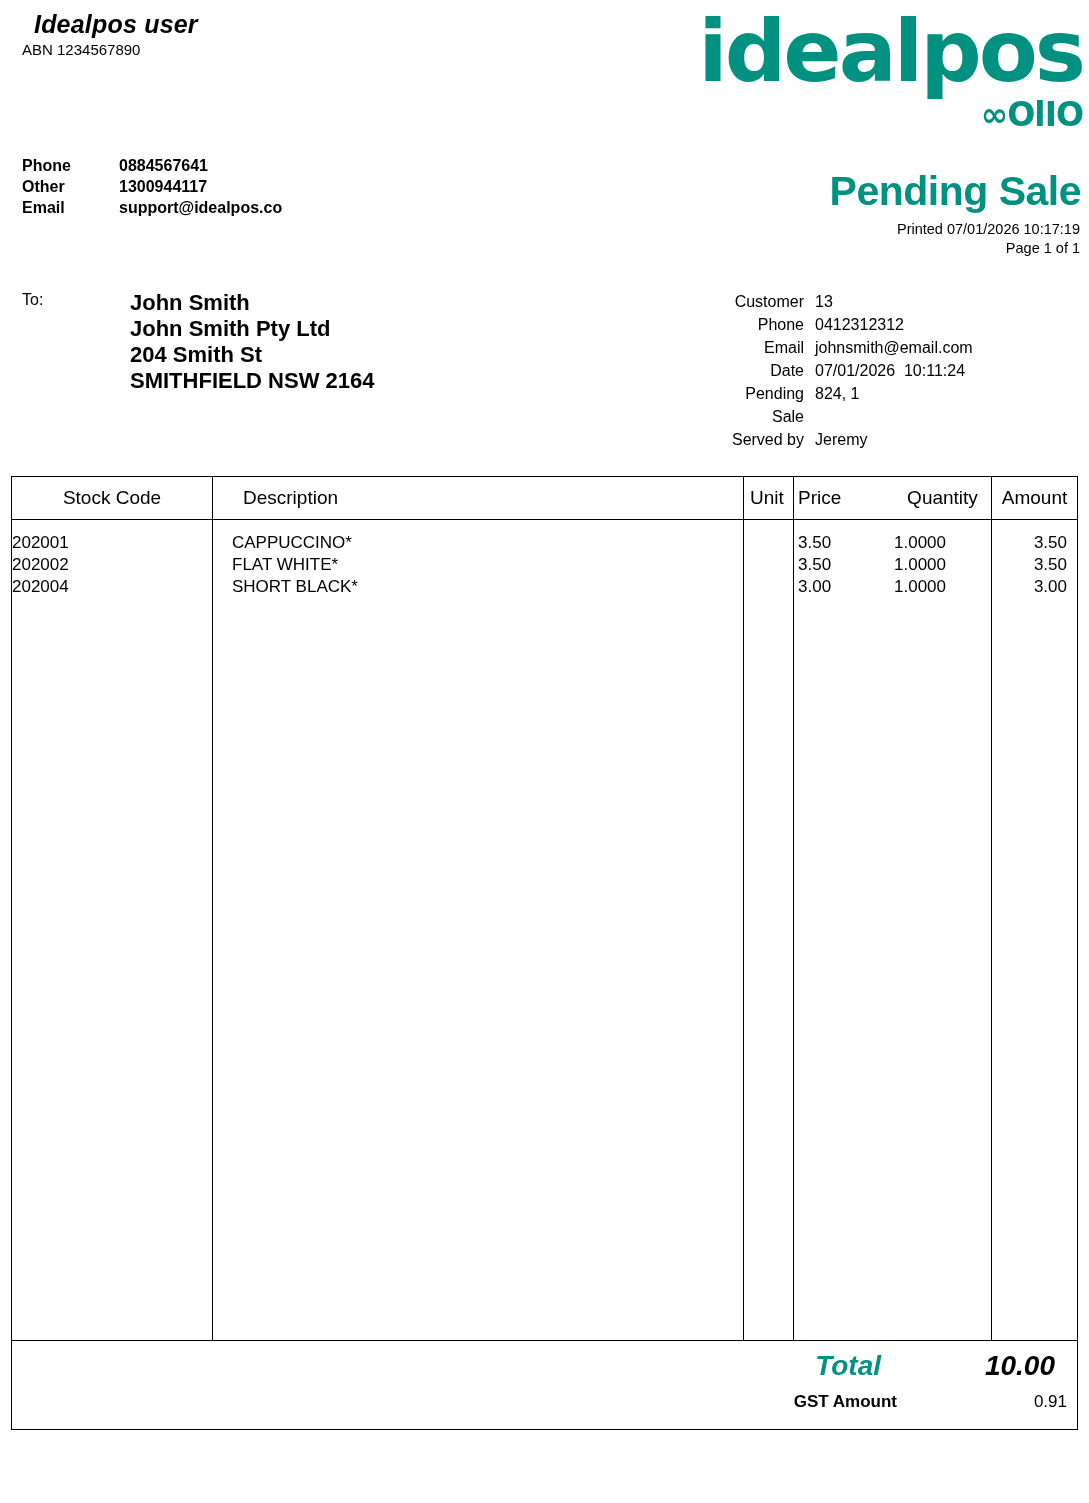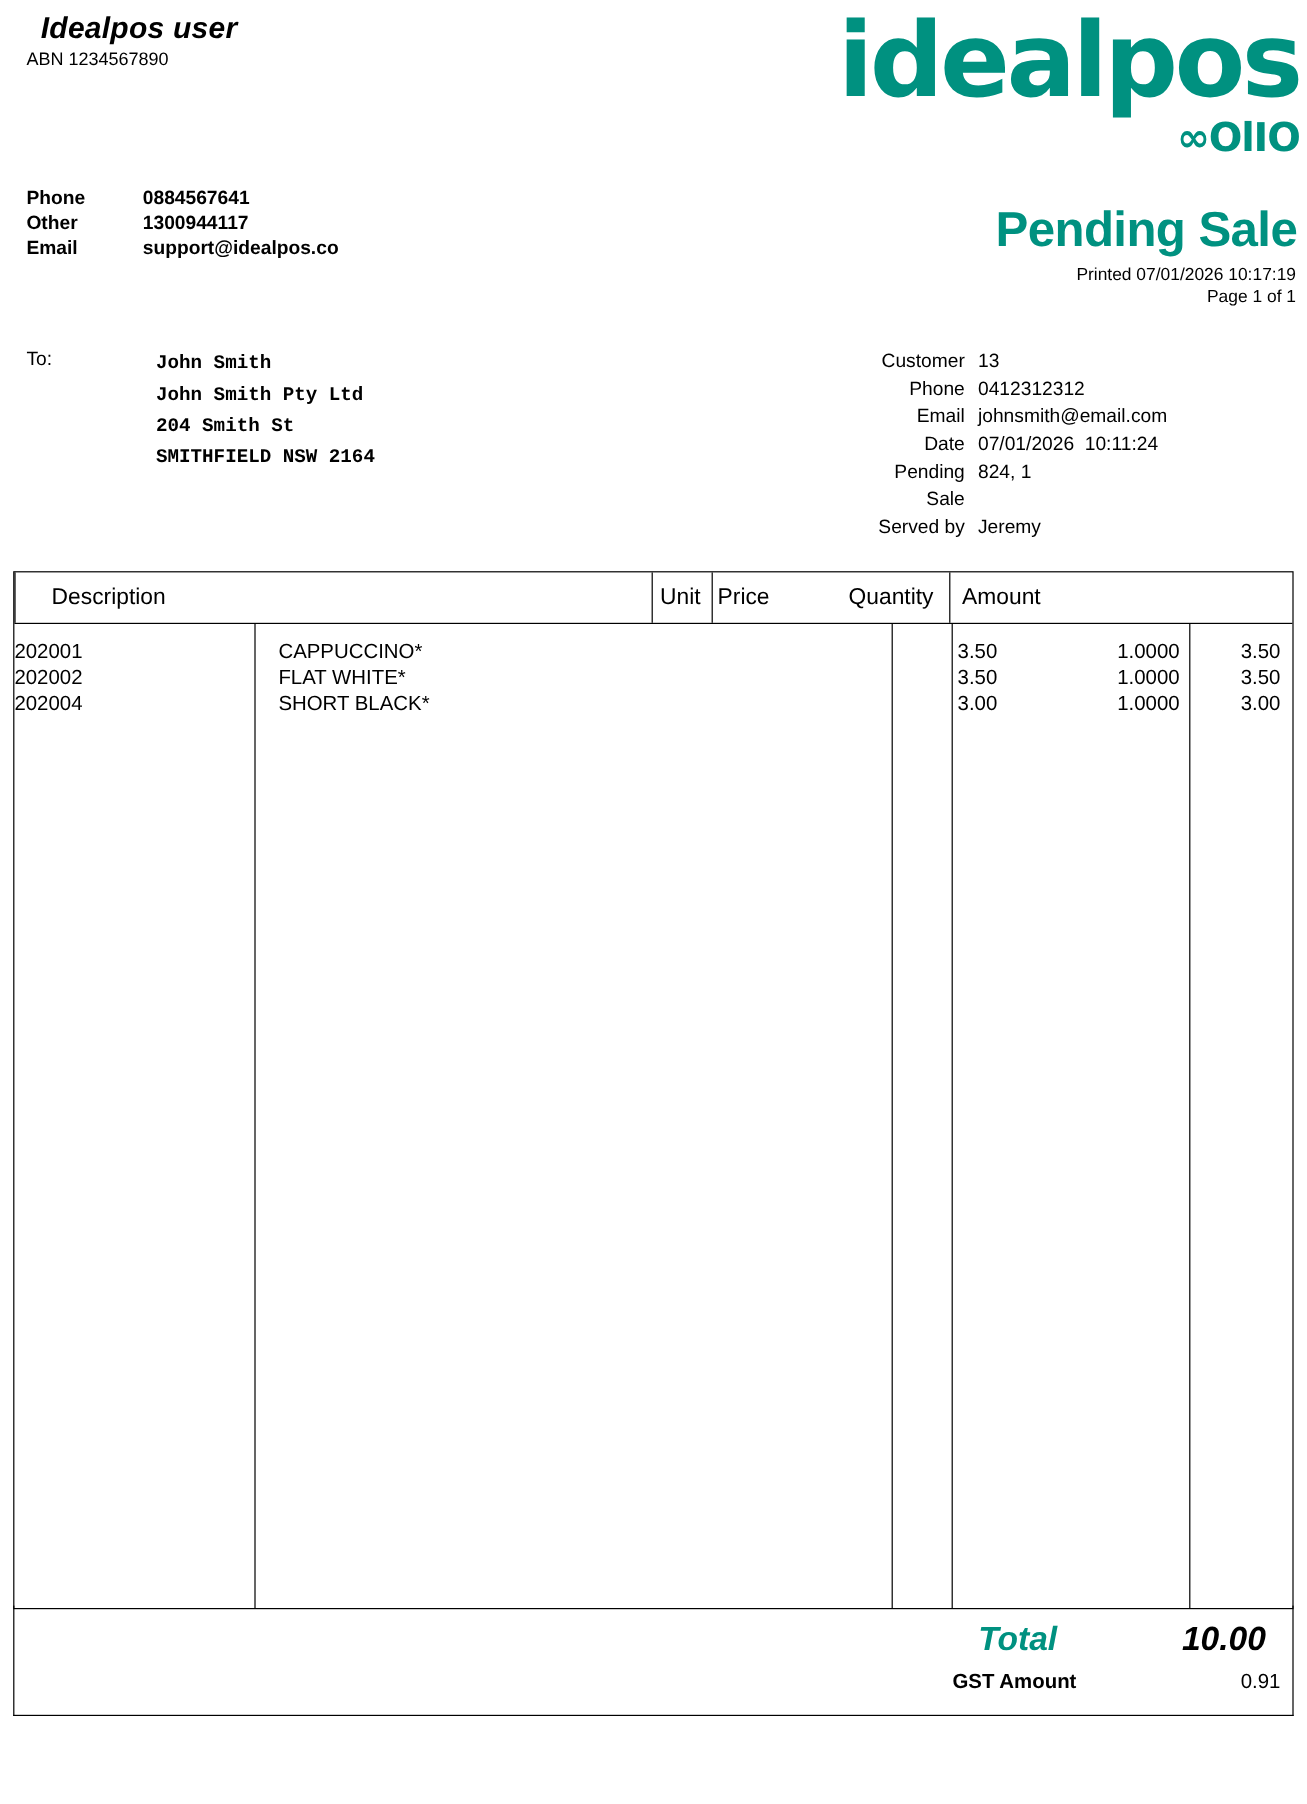--- a/index.html
+++ b/index.html
@@ -107,24 +107,23 @@
   .to-label {
     position: absolute;
     left: 22px;
     top: 291px;
     font-size: 16px;
   }
   .to-address {
     position: absolute;
     left: 130px;
     top: 290px;
-    font-size: 16px;
+    font-size: 22px;
     font-weight: bold;
     line-height: 26px;
-    font-family: Liberation Mono, monospace;
   }
 
   
   .cust {
     position: absolute;
     left: 712px;
     top: 290px;
     font-size: 16px;
     line-height: 23px;
   }
@@ -195,21 +194,21 @@
   }
   .row {
     display: flex;
     height: 22px;
     align-items: center;
   }
   .row .col-stock  { text-align: left; padding-right: 10px; border: none; }
   .row .col-desc   { padding-left: 20px; border: none; }
   .row .col-unit   { border: none; }
   .row .col-price  { padding-left: 5px; border: none; }
-  .row .col-qty    { text-align: right; padding-right: 8px; border: none; }
+  .row .col-qty    { padding-right: 8px; border: none; }
   .row .col-amount { text-align: right; padding-right: 10px; border: none; }
 
   
   .totals {
     position: absolute;
     left: 11px;
     top: 1338px;
     width: 1067px;
     height: 92px;
     border-left: 1px solid #000;
@@ -326,20 +325,21 @@
       <div class="cust-value">824, 1</div>
     </div>
     <div class="cust-row">
       <div class="cust-label">Served by</div>
       <div class="cust-value">Jeremy</div>
     </div>
   </div>
 
   <div class="table">
     <div class="t-head">
+      <div class="cell col-stock">Stock Code</div>
       <div class="cell col-desc">Description</div>
       <div class="cell col-unit">Unit</div>
       <div class="cell col-price">Price</div>
       <div class="cell col-qty">Quantity</div>
       <div class="cell col-amount">Amount</div>
     </div>
 
     <div class="t-body">
       <div class="vline" style="left:200px"></div>
       <div class="vline" style="left:731px"></div>

